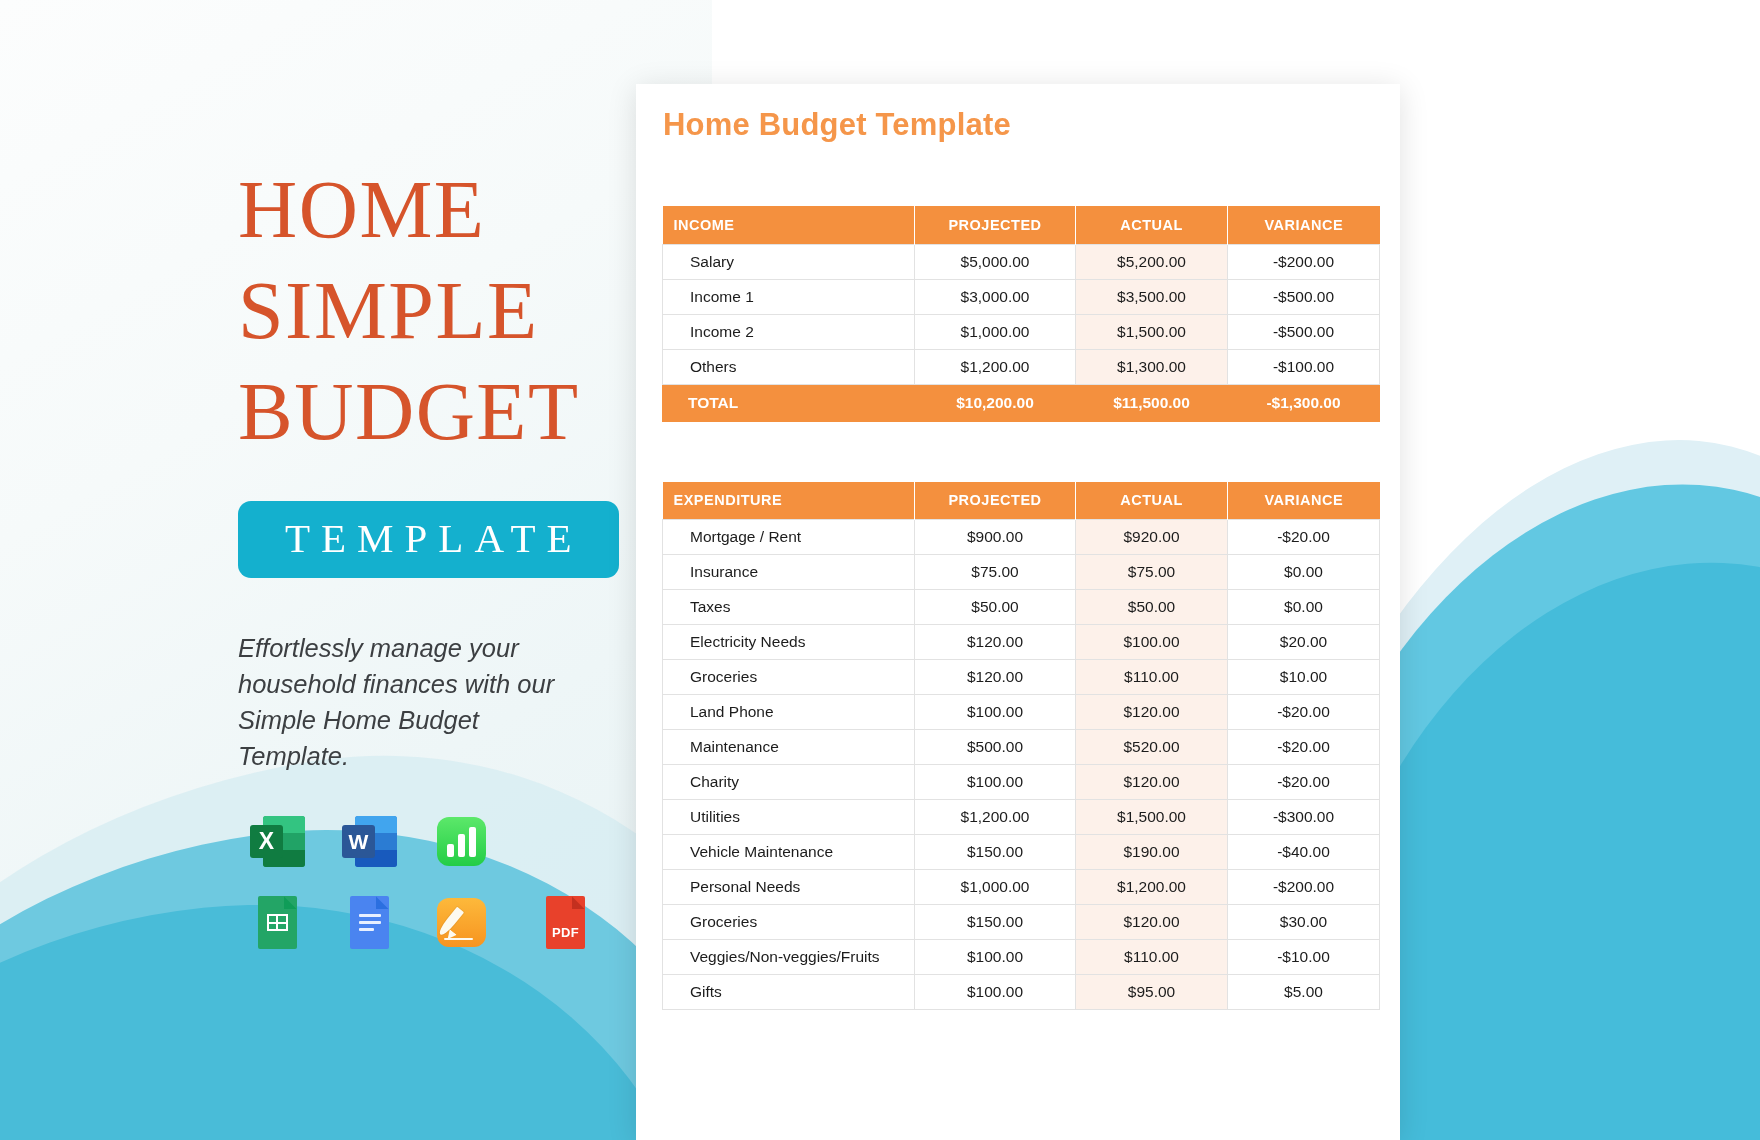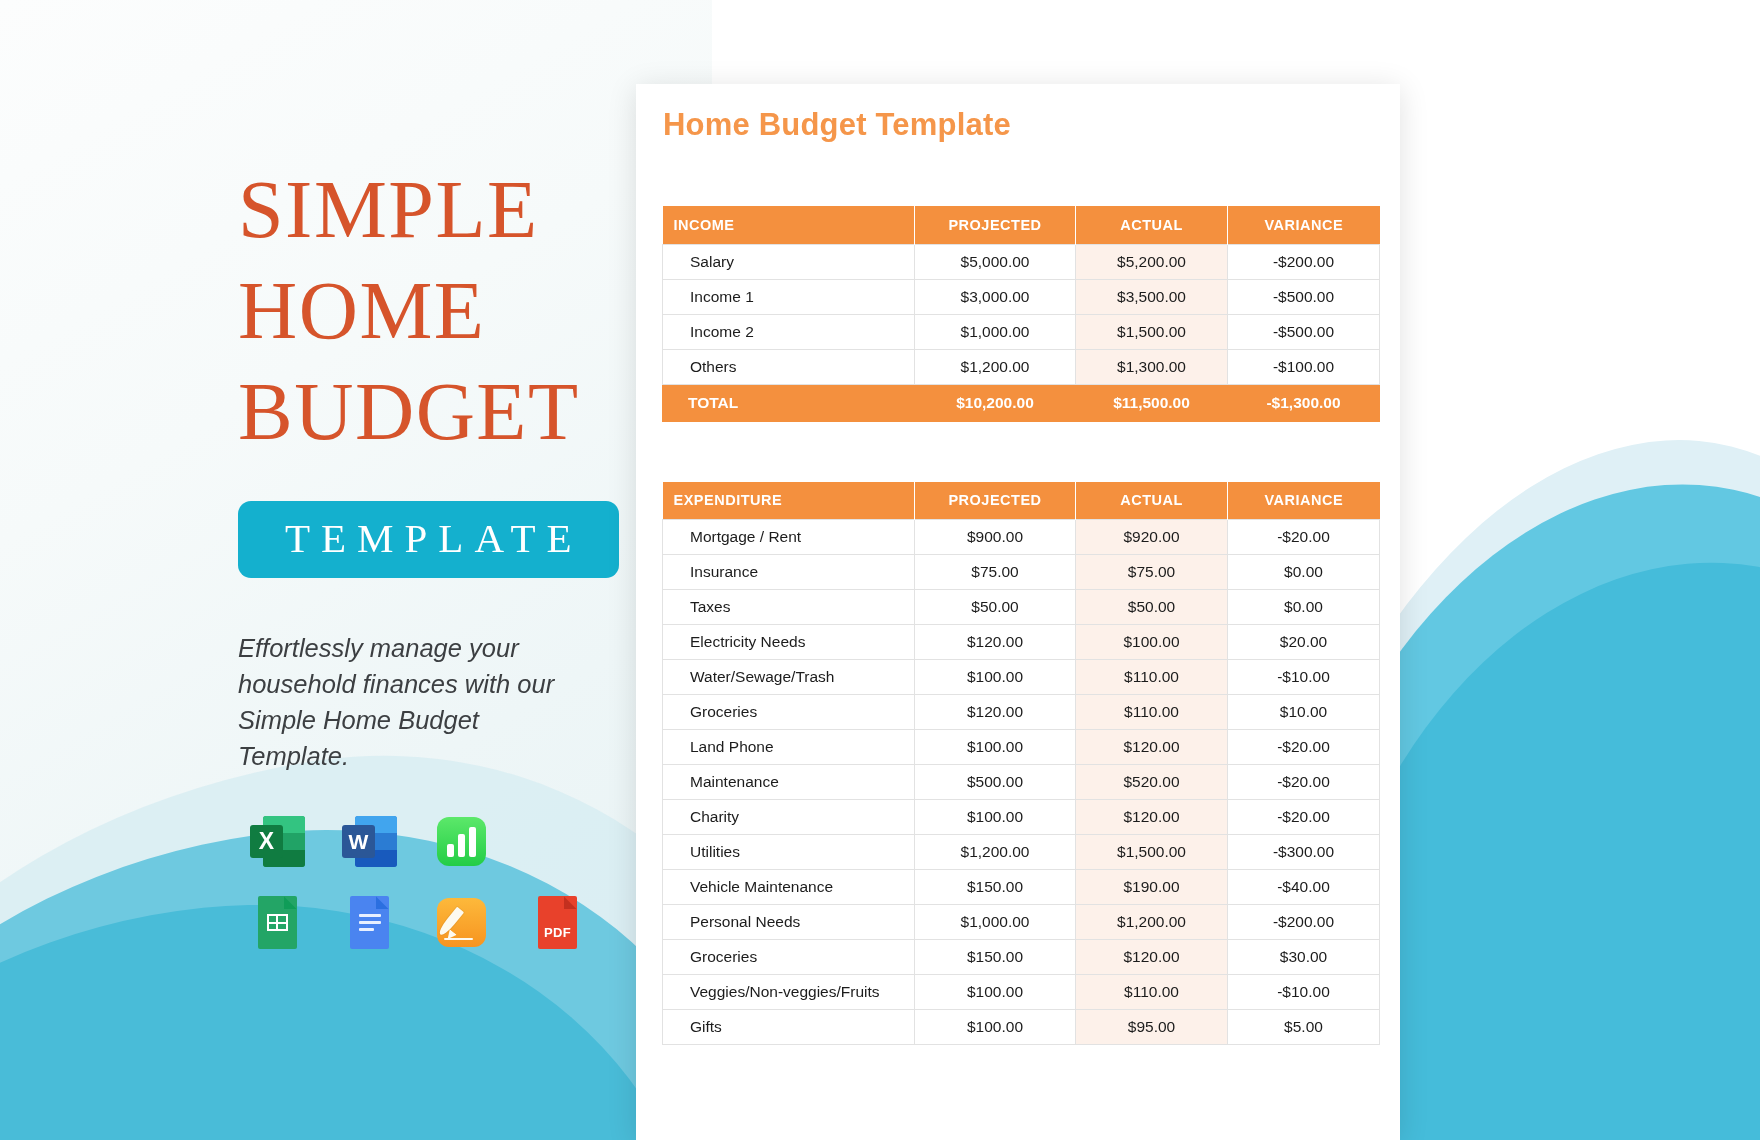--- a/index.html
+++ b/index.html
@@ -135,21 +135,21 @@
   
   .ic-pages .body { position:absolute; left:3px; top:3px; width:49px; height:49px; border-radius:12px;
                     background:linear-gradient(180deg,#fdb93b,#f79420); }
   .ic-pages .pen  { position:absolute; left:12px; top:11px; width:9px; height:32px; background:#fdfaf0;
                     border-radius:1px 1px 50% 50%; transform:rotate(39deg); box-shadow:0 0 0 1px rgba(0,0,0,.05); }
   .ic-pages .nib  { position:absolute; left:12px; top:36px; width:9px; height:9px; background:#fdfaf0;
                     clip-path: polygon(50% 100%, 0 0, 100% 0); transform:rotate(39deg); }
   .ic-pages .rule { position:absolute; left:10px; bottom:10px; width:29px; height:2px; background:#fdfaf0; border-radius:1px; }
 
   
-  .ic-pdf .page { position:absolute; left:12px; top:1px; width:39px; height:53px; background:#e8412b; border-radius:2px; }
+  .ic-pdf .page { position:absolute; left:20px; top:1px; width:39px; height:53px; background:#e8412b; border-radius:2px; }
   .ic-pdf .fold { position:absolute; right:0; top:0; width:13px; height:13px; background:#c4301f;
                   clip-path: polygon(0 0, 100% 100%, 0 100%); }
   .ic-pdf .lbl  { position:absolute; left:0; bottom:9px; width:100%; text-align:center;
                   color:#fff; font-size:13px; font-weight:bold; letter-spacing:.4px; font-family:"Liberation Sans",sans-serif; }
 
   
   #right-decor { position:absolute; right:0; top:0; width:420px; height:1140px; overflow:hidden; }
   #rd-pale {
     position:absolute; right:-170px; top:430px; width:640px; height:900px;
     background:#dff0f6; border-radius:52% 48% 45% 55% / 58% 50% 50% 42%;
@@ -233,22 +233,22 @@
 </head>
 <body>
 
 <div id="left-panel">
   <div id="left-wave-pale"></div>
   <div id="left-wave-cyan"></div>
   <div id="left-wave-cyan2"></div>
 
   <div id="left-content">
     <h1 id="main-title">
+      <span class="tline">HOME</span>
       <span class="tline">SIMPLE</span>
-      <span class="tline">HOME</span>
       <span class="tline">BUDGET</span>
     </h1>
 
     <div id="template-badge">TEMPLATE</div>
 
     <p id="description">Effortlessly manage your household finances with our Simple Home Budget Template.</p>
 
     <div class="icon-row" id="icon-row-1">
       <div class="app-icon ic-excel">
         <span class="sheet">
@@ -397,26 +397,20 @@
           <td class="cell-actual">$50.00</td>
           <td>$0.00</td>
         </tr>
         <tr>
           <td class="cell-name">Electricity Needs</td>
           <td>$120.00</td>
           <td class="cell-actual">$100.00</td>
           <td>$20.00</td>
         </tr>
         <tr>
-          <td class="cell-name">Water/Sewage/Trash</td>
-          <td>$100.00</td>
-          <td class="cell-actual">$110.00</td>
-          <td>-$10.00</td>
-        </tr>
-        <tr>
           <td class="cell-name">Groceries</td>
           <td>$120.00</td>
           <td class="cell-actual">$110.00</td>
           <td>$10.00</td>
         </tr>
         <tr>
           <td class="cell-name">Land Phone</td>
           <td>$100.00</td>
           <td class="cell-actual">$120.00</td>
           <td>-$20.00</td>

